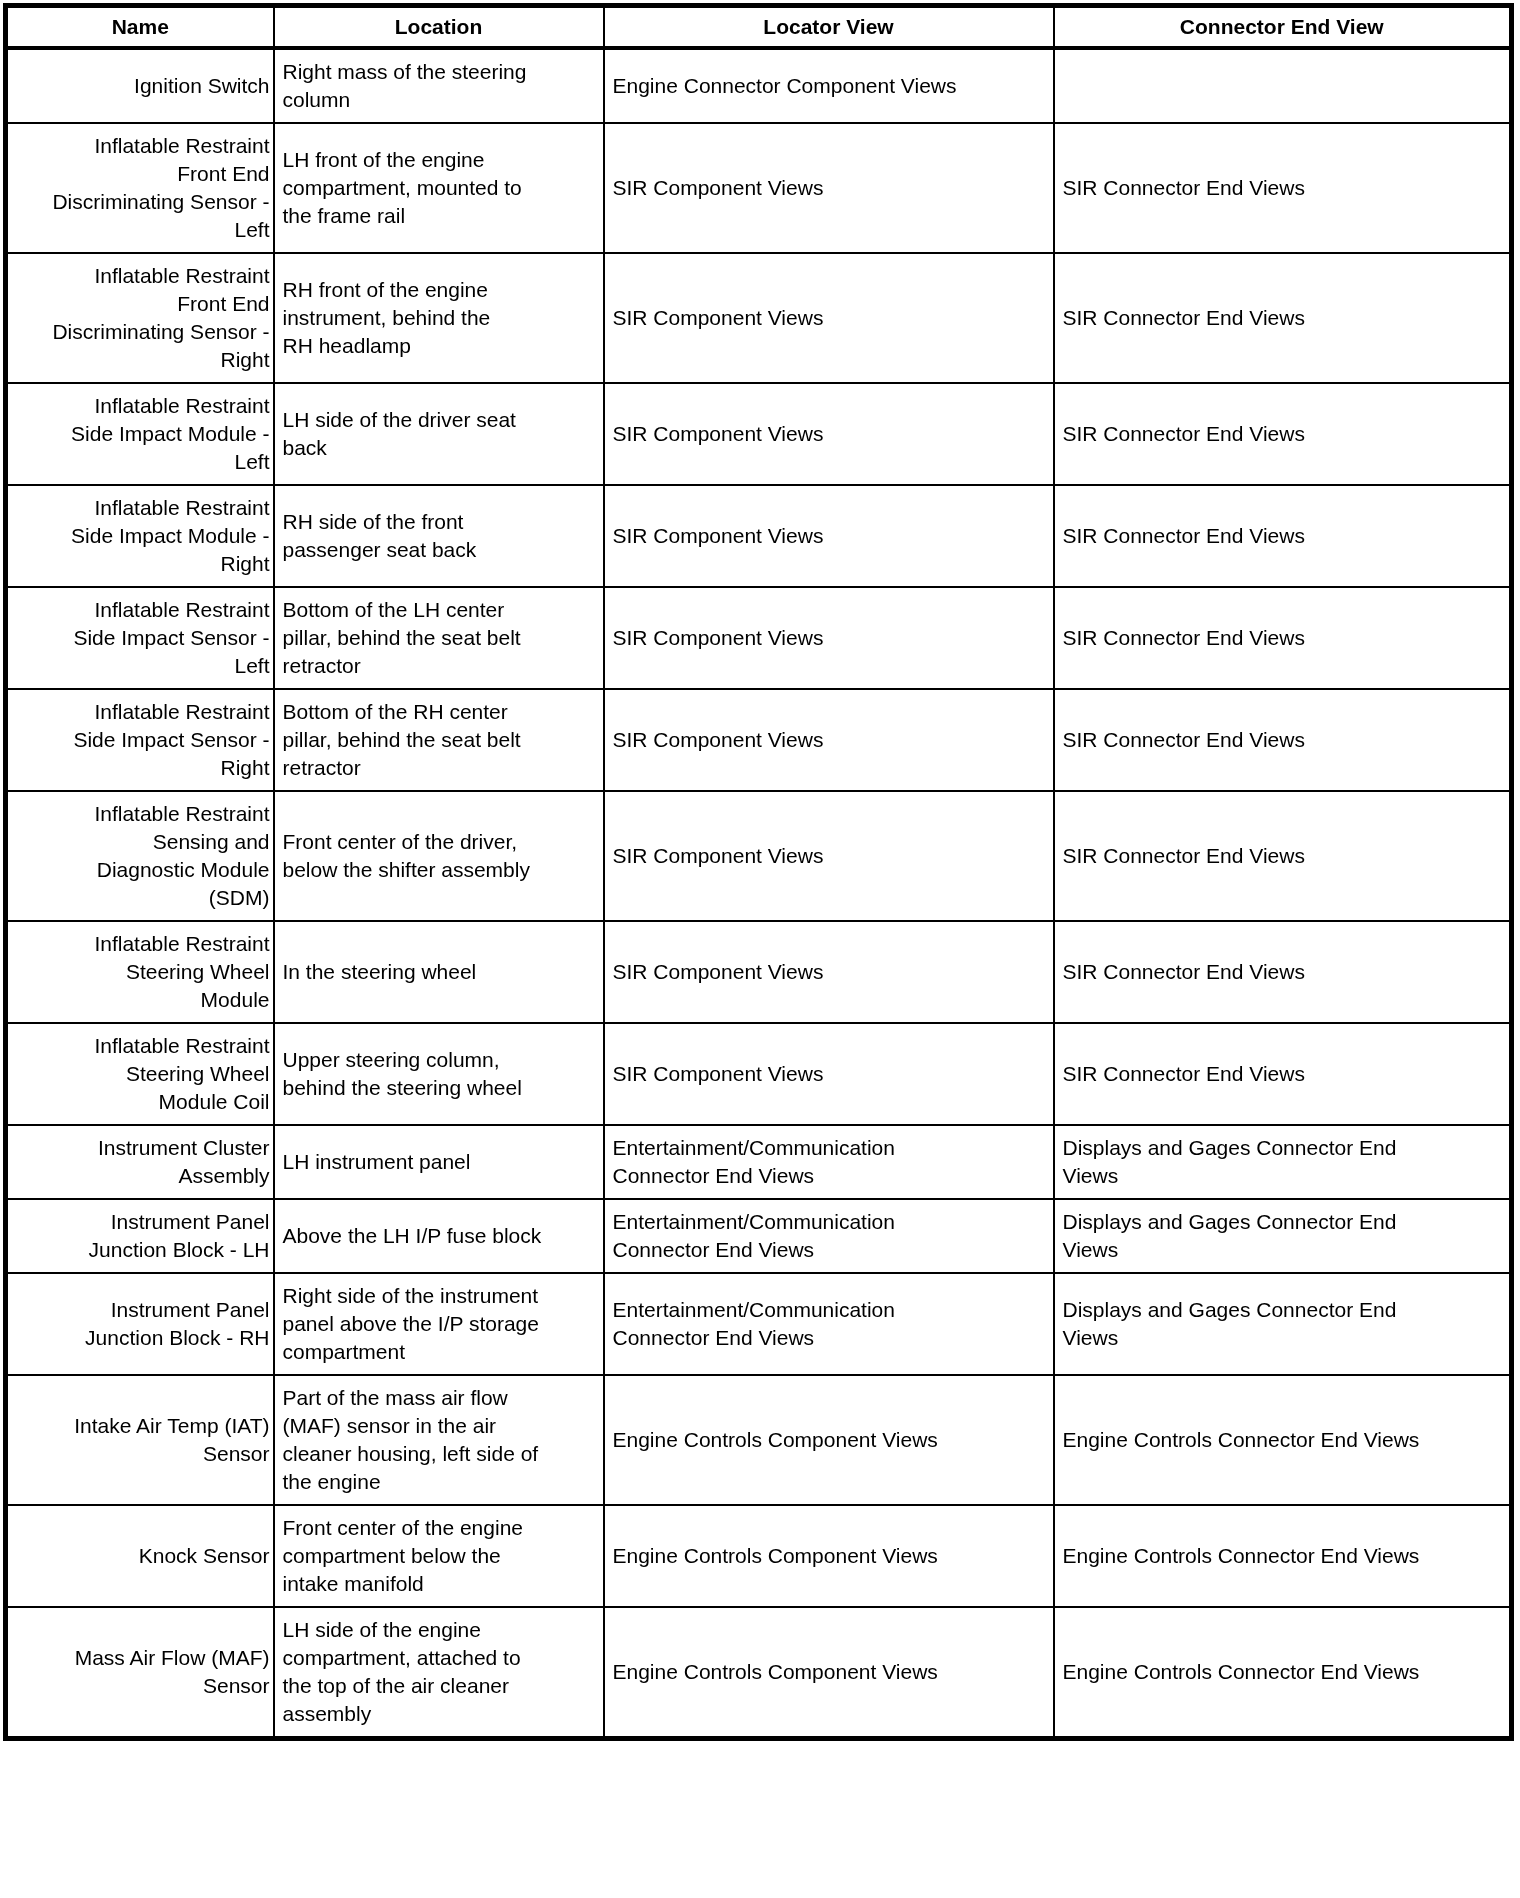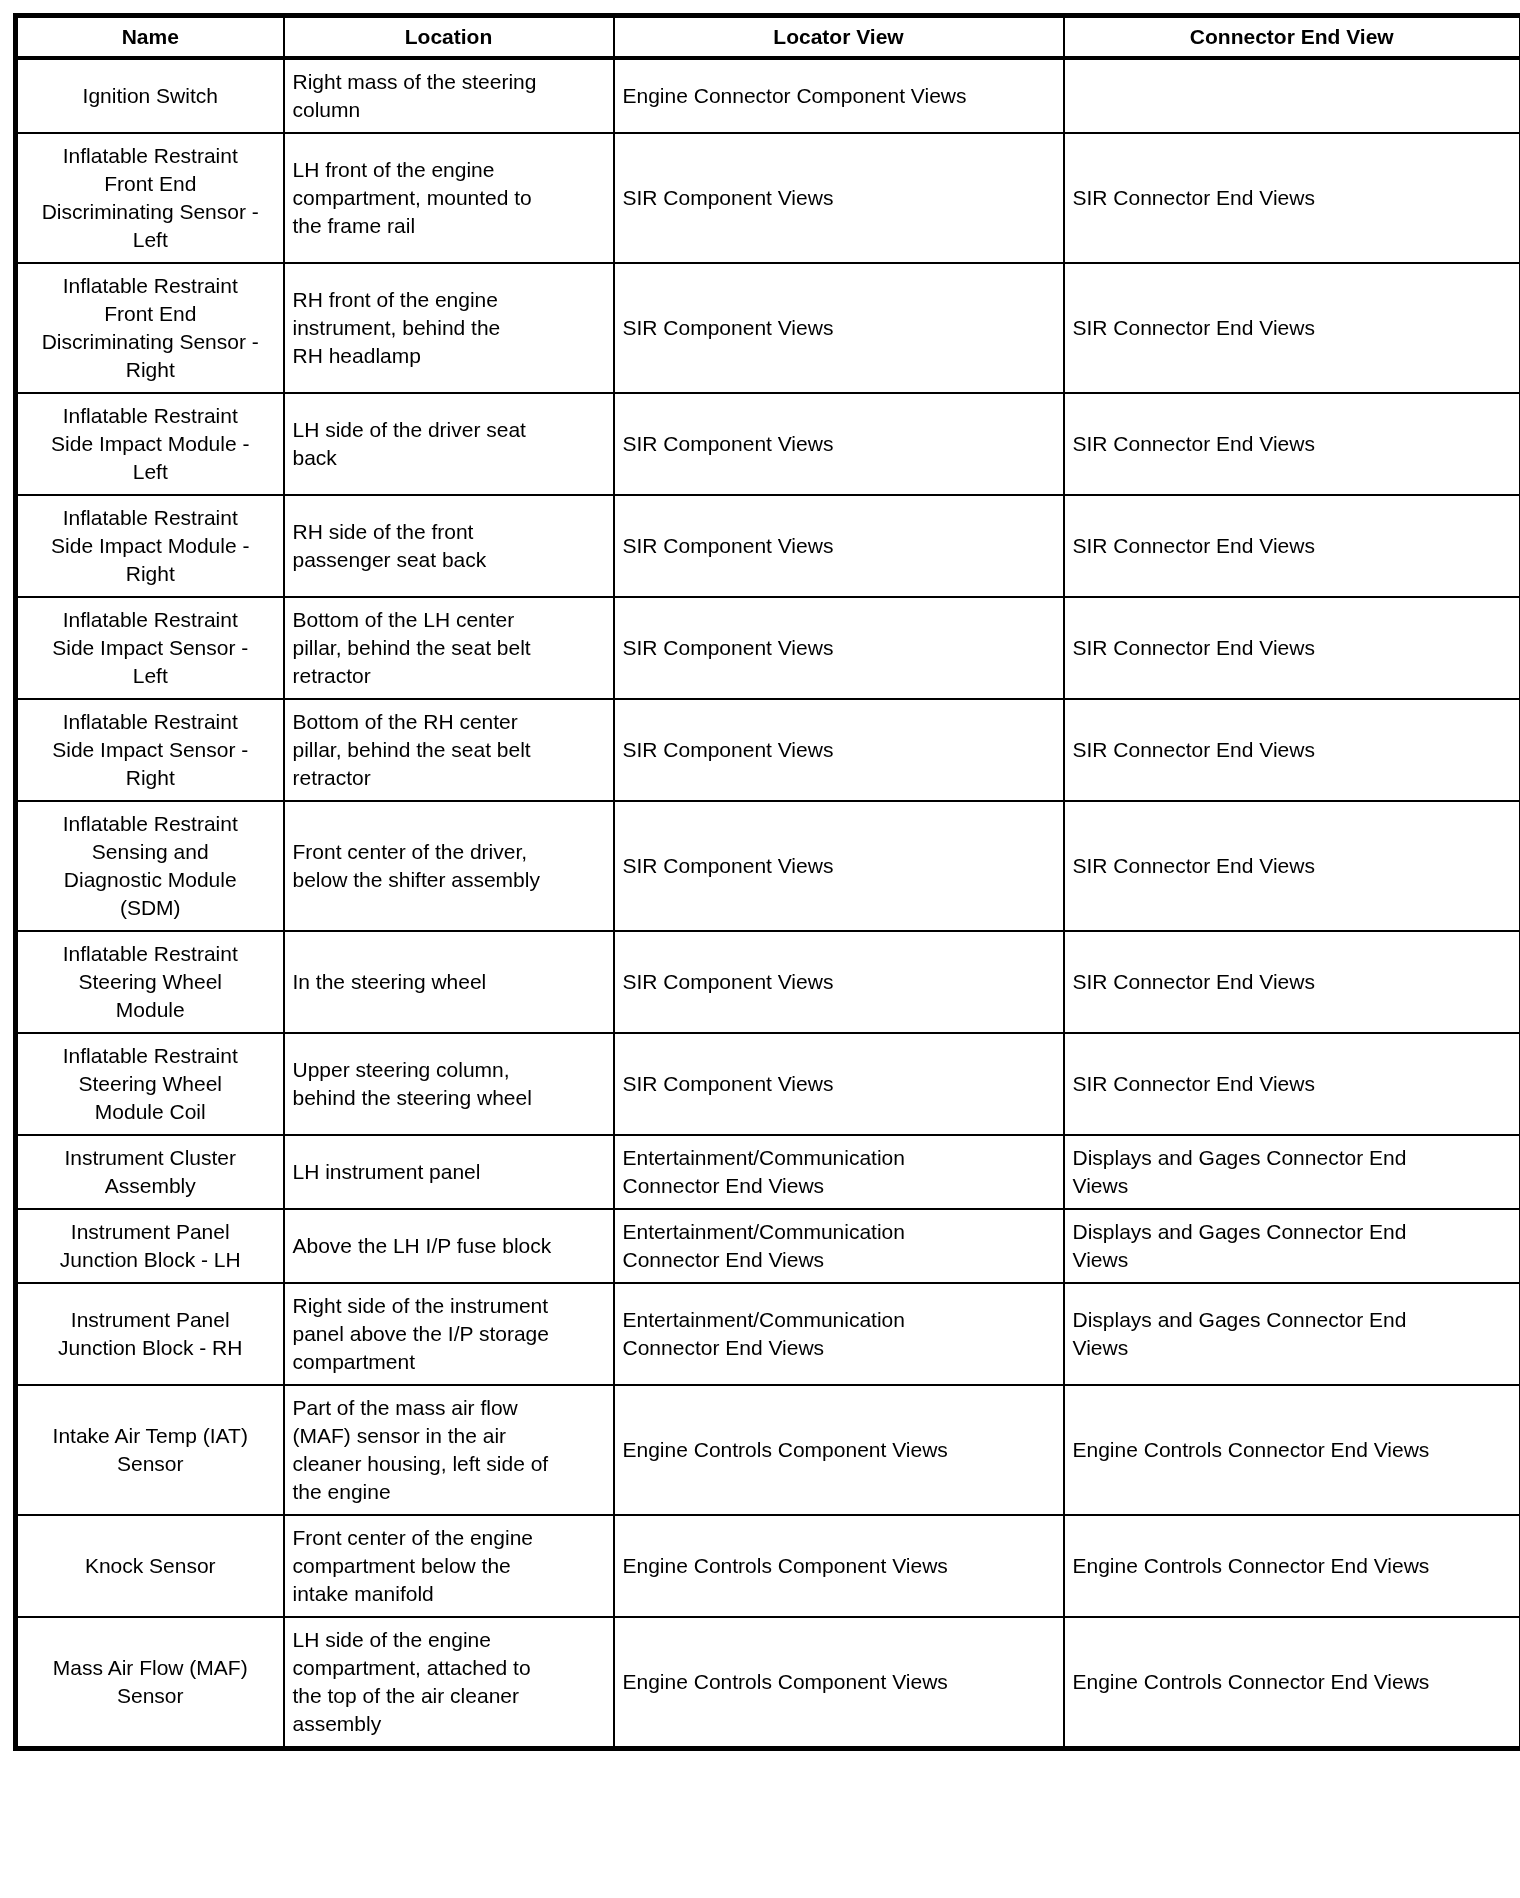--- a/index.html
+++ b/index.html
@@ -6,21 +6,21 @@
     margin: 0;
     padding: 0;
     background: #ffffff;
     width: 1520px;
   }
   .page {
     width: 1408px;
     min-height: 1898px;
     background: #ffffff;
     box-sizing: border-box;
-    padding: 13px;
+    padding: 3px;
   }
   table.loc-table {
     border-collapse: collapse;
     table-layout: fixed;
     width: 1506px;
     border: 5px solid #000000;
     font-family: "Liberation Sans", "DejaVu Sans", sans-serif;
     color: #000000;
     background: #ffffff;
   }
@@ -42,21 +42,21 @@
     border: 2px solid #000000;
     font-size: 21px;
     font-weight: normal;
     vertical-align: middle;
     padding: 8px 8px;
     line-height: 28px;
     white-space: pre-line;
     overflow: hidden;
   }
   td.cell-name {
-    text-align: center;
+    text-align: right;
     padding: 8px 3px;
   }
   td.cell-left {
     text-align: left;
   }
 </style>
 </head>
 <body>
 
 <div class="page">

